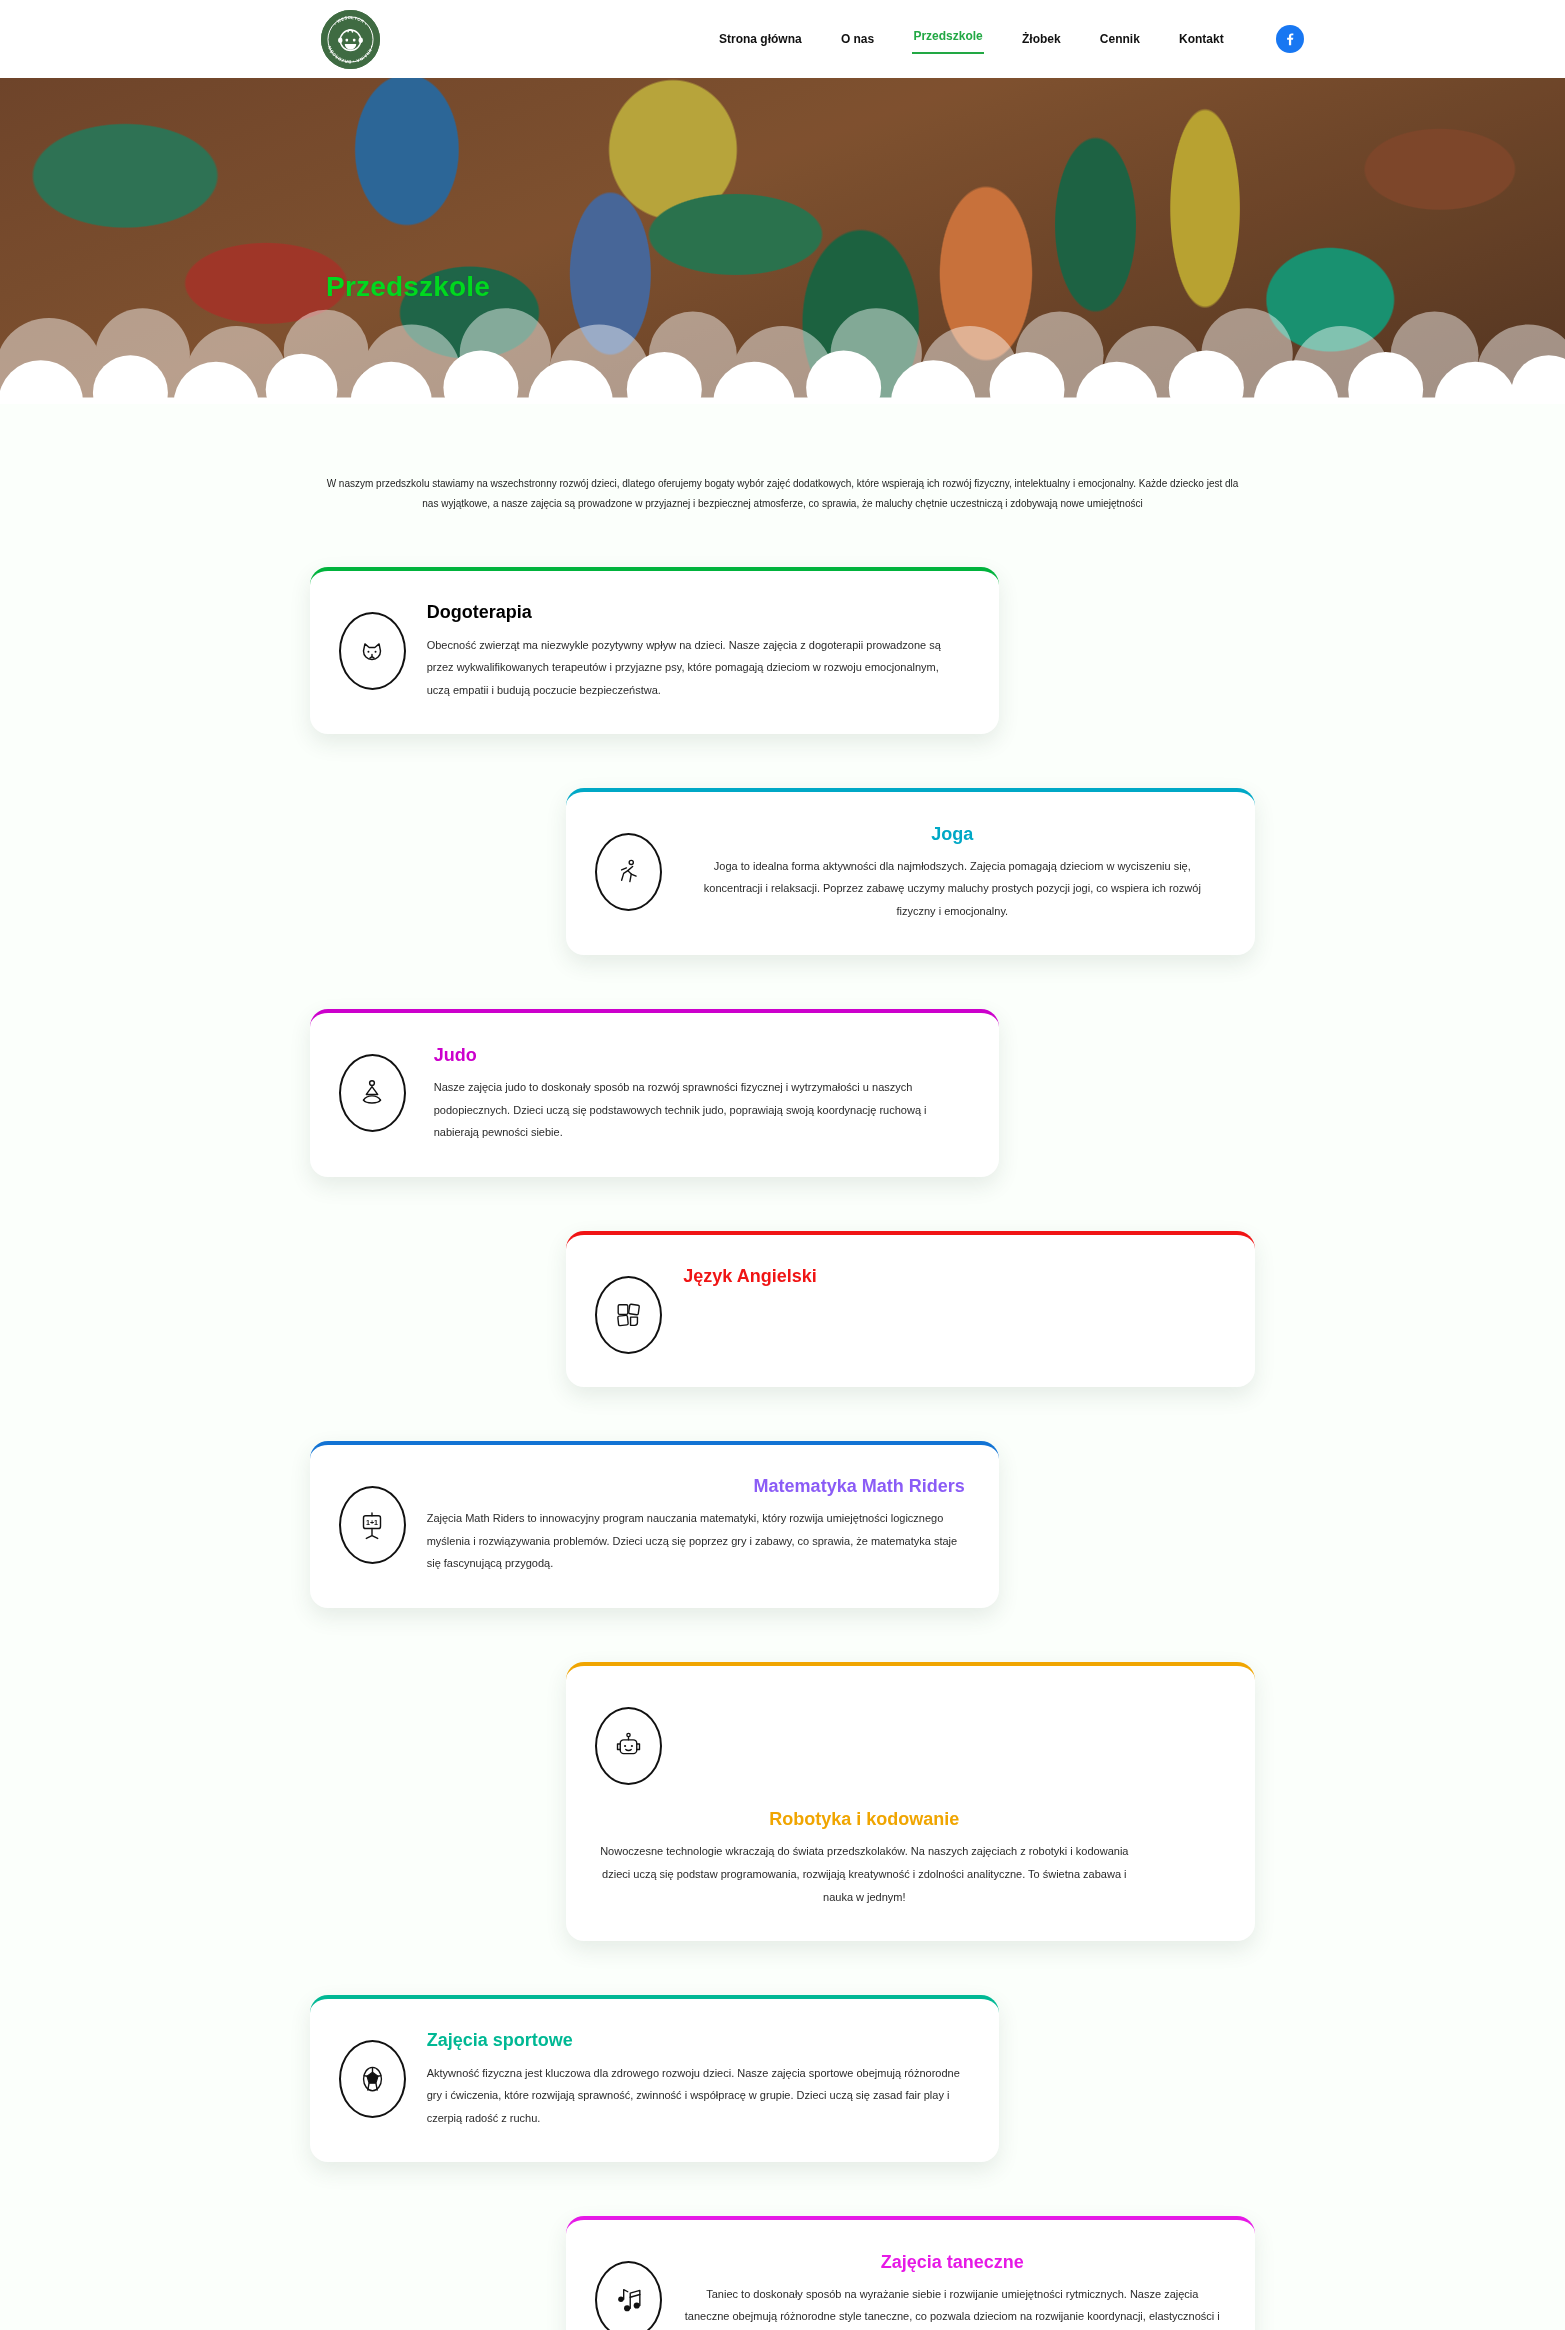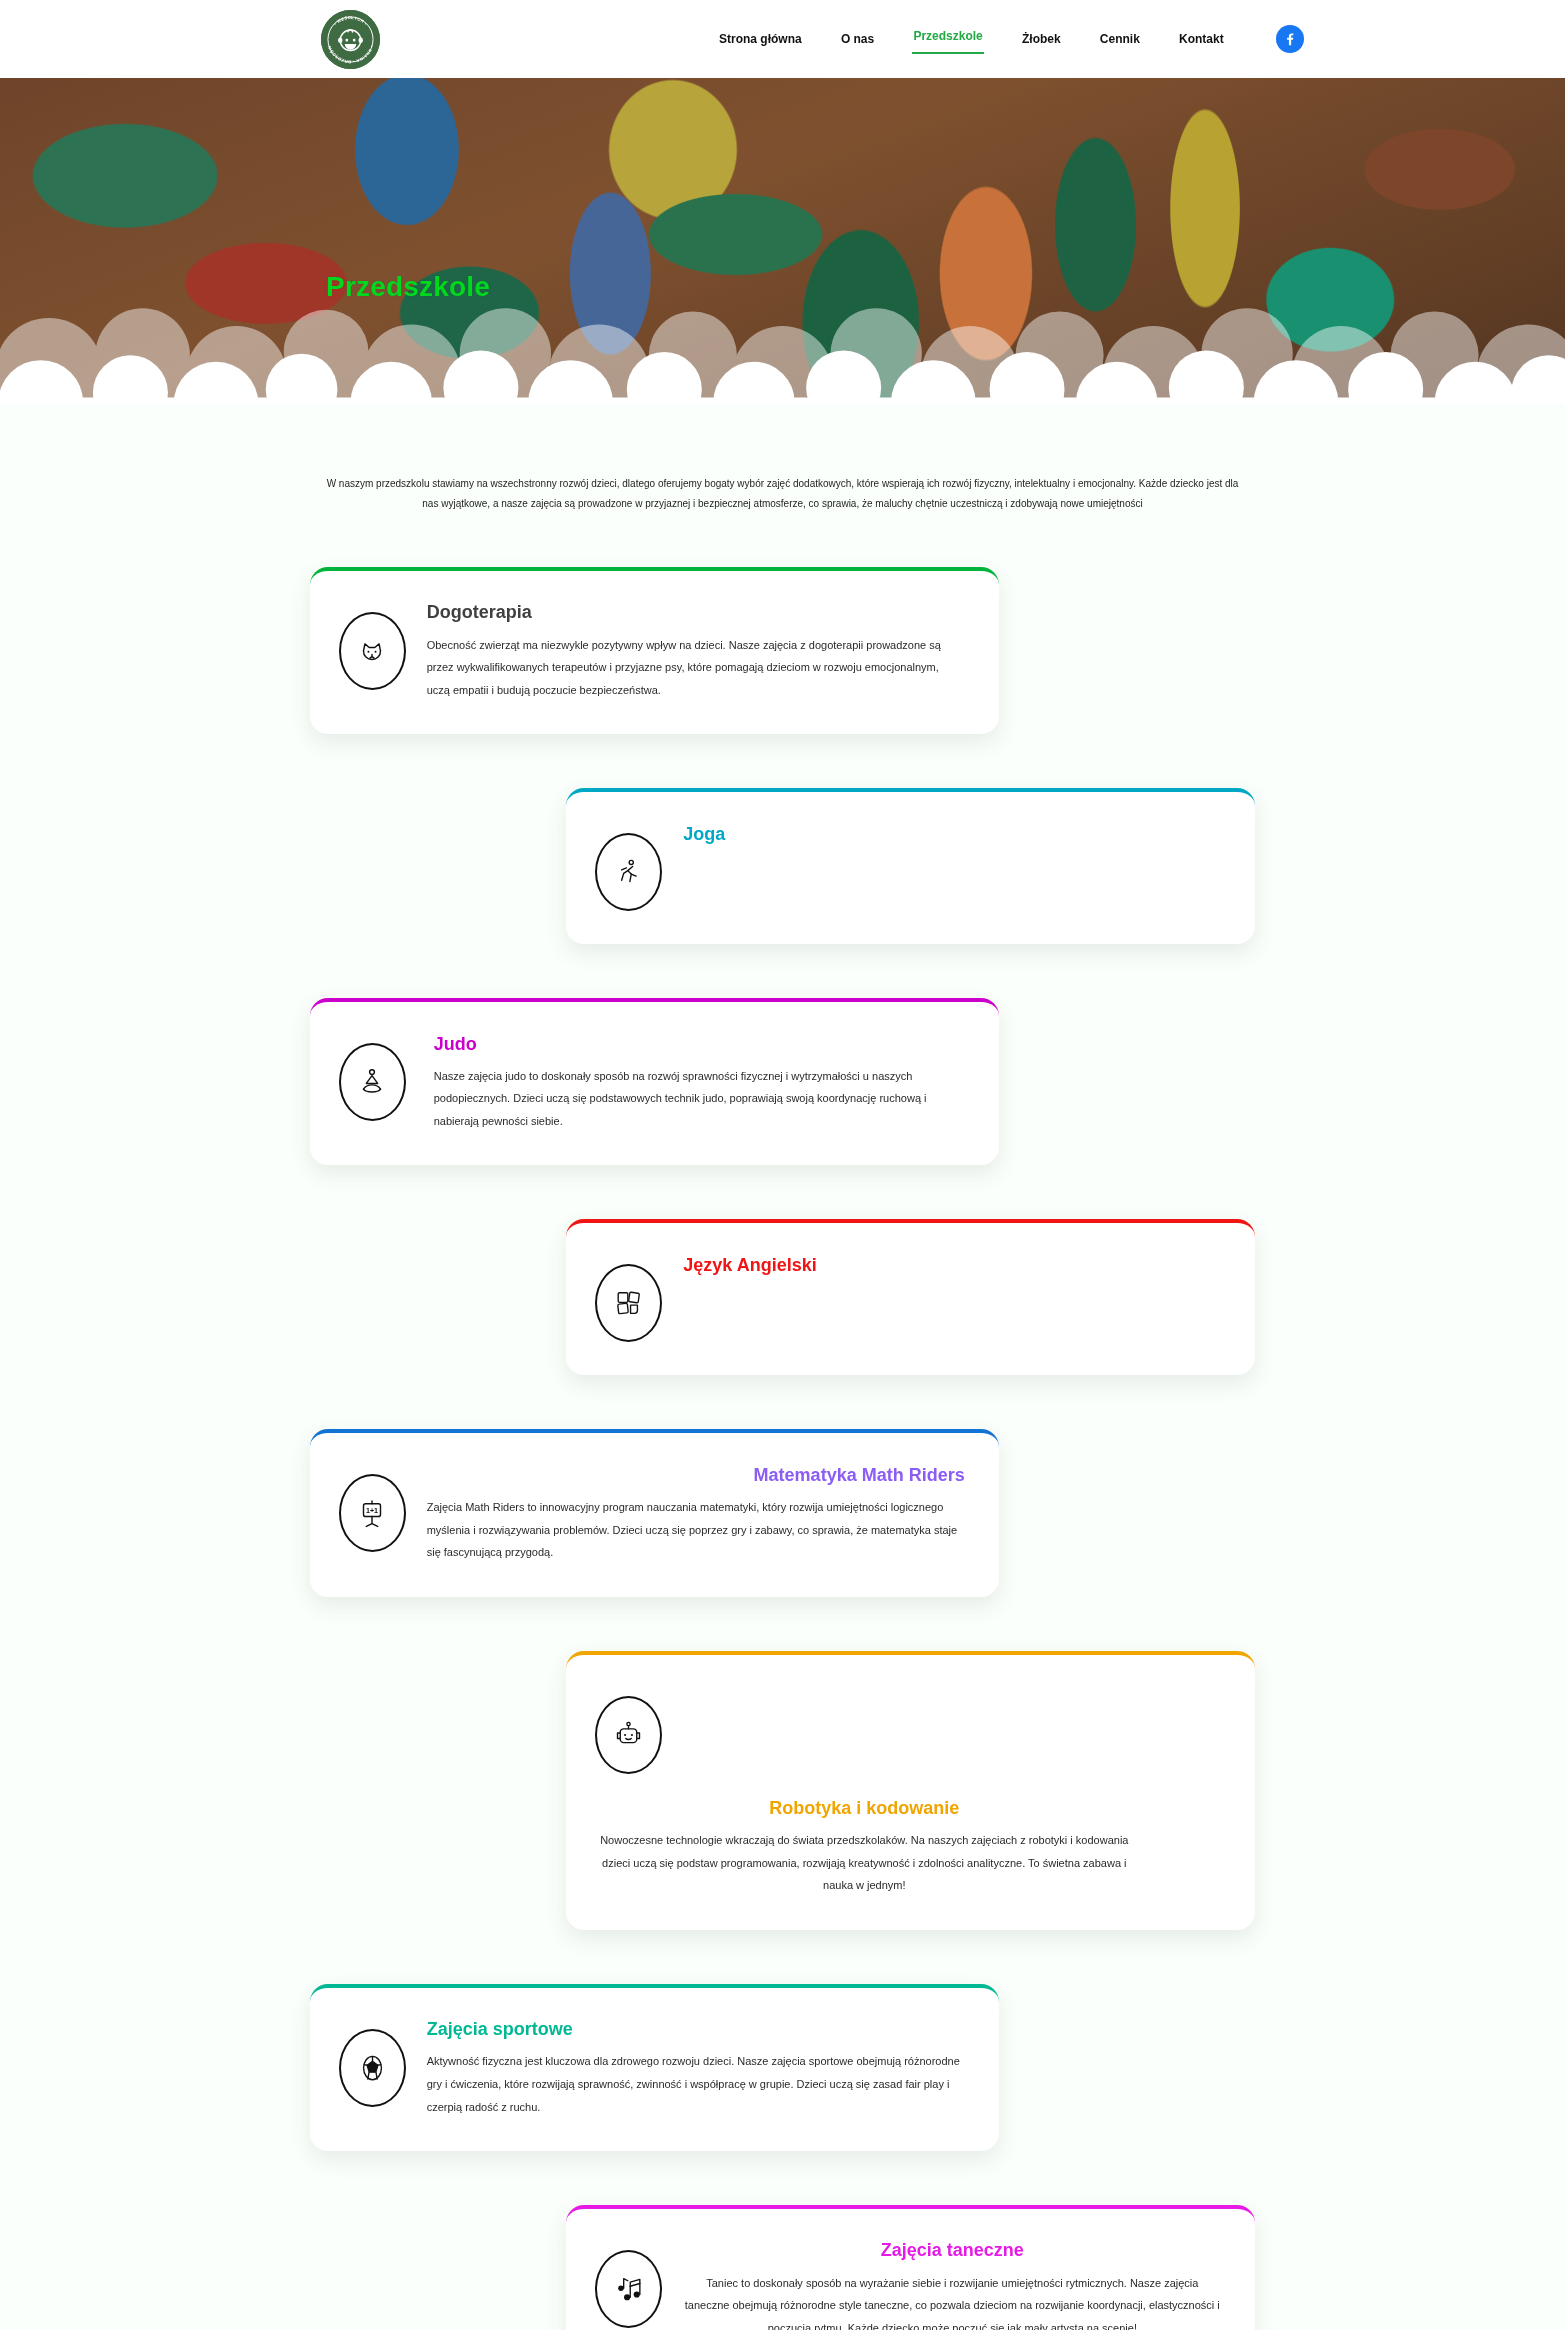--- a/index.html
+++ b/index.html
@@ -282,37 +282,38 @@
     <article class="feature-card pos-left" style="border-top-color: rgb(0, 179, 60);">
       <div class="card-icon">
         <svg width="34" height="34" viewBox="0 0 48 48" fill="none" stroke="#111" stroke-width="2" stroke-linecap="round" stroke-linejoin="round">
           <path d="M14 14l-2 10c0 7 5 12 12 12s12-5 12-12l-2-10-6 5h-8z"></path>
           <circle cx="19" cy="25" r="1.4" fill="#111" stroke="none"></circle>
           <circle cx="29" cy="25" r="1.4" fill="#111" stroke="none"></circle>
           <path d="M24 29v3M24 32l-3 2M24 32l3 2"></path>
         </svg>
       </div>
       <div class="card-body">
-        <h2 class="card-title" style="color: #404040;">Dogoterapia</h2>
+        <h2 class="card-title" style="color: #000000;">Dogoterapia</h2>
         <p class="card-desc">Obecność zwierząt ma niezwykle pozytywny wpływ na dzieci. Nasze zajęcia z dogoterapii prowadzone są przez wykwalifikowanych terapeutów i przyjazne psy, które pomagają dzieciom w rozwoju emocjonalnym, uczą empatii i budują poczucie bezpieczeństwa.</p>
       </div>
     </article>
 
     <article class="feature-card pos-right" style="border-top-color: rgb(0, 168, 198);">
       <div class="card-icon">
         <svg width="33" height="34" viewBox="0 0 48 48" fill="none" stroke="#111" stroke-width="2" stroke-linecap="round" stroke-linejoin="round">
           <circle cx="28" cy="10" r="3"></circle>
           <path d="M30 16l-7 6 5 5-2 11"></path>
           <path d="M23 22l-6 4-3 10"></path>
           <path d="M28 27l7 3"></path>
           <path d="M21 18l-7 3"></path>
         </svg>
       </div>
       <div class="card-body">
         <h2 class="card-title" style="color: rgb(0, 168, 198);">Joga</h2>
+        <p class="card-desc">Joga to idealna forma aktywności dla najmłodszych. Zajęcia pomagają dzieciom w wyciszeniu się, koncentracji i relaksacji. Poprzez zabawę uczymy maluchy prostych pozycji jogi, co wspiera ich rozwój fizyczny i emocjonalny.</p>
       </div>
     </article>
 
     <article class="feature-card pos-left" style="border-top-color: rgb(204, 0, 204); gap: 28px;">
       <div class="card-icon">
         <svg width="34" height="34" viewBox="0 0 48 48" fill="none" stroke="#111" stroke-width="2" stroke-linecap="round" stroke-linejoin="round">
           <circle cx="24" cy="10" r="3.4"></circle>
           <path d="M24 15l-8 11h16z"></path>
           <path d="M12 34c3-5 7-6 12-6s9 1 12 6"></path>
           <path d="M12 34c2 3 5 4 12 4s10-1 12-4"></path>

